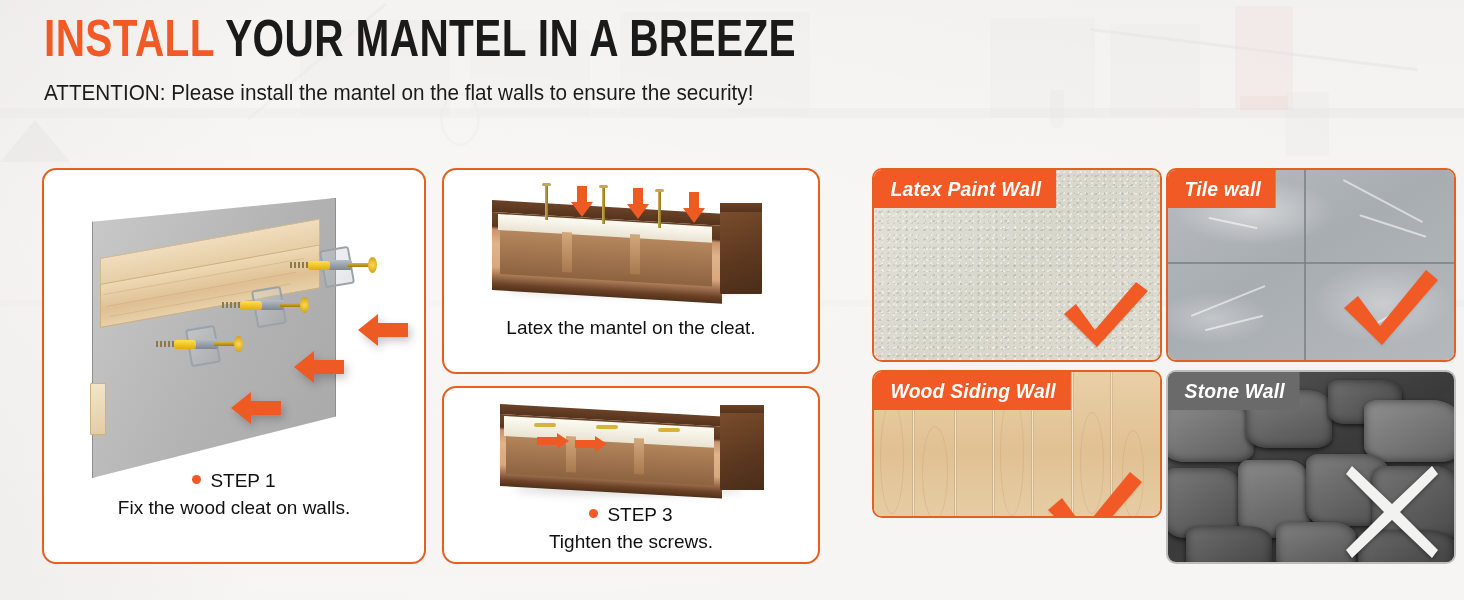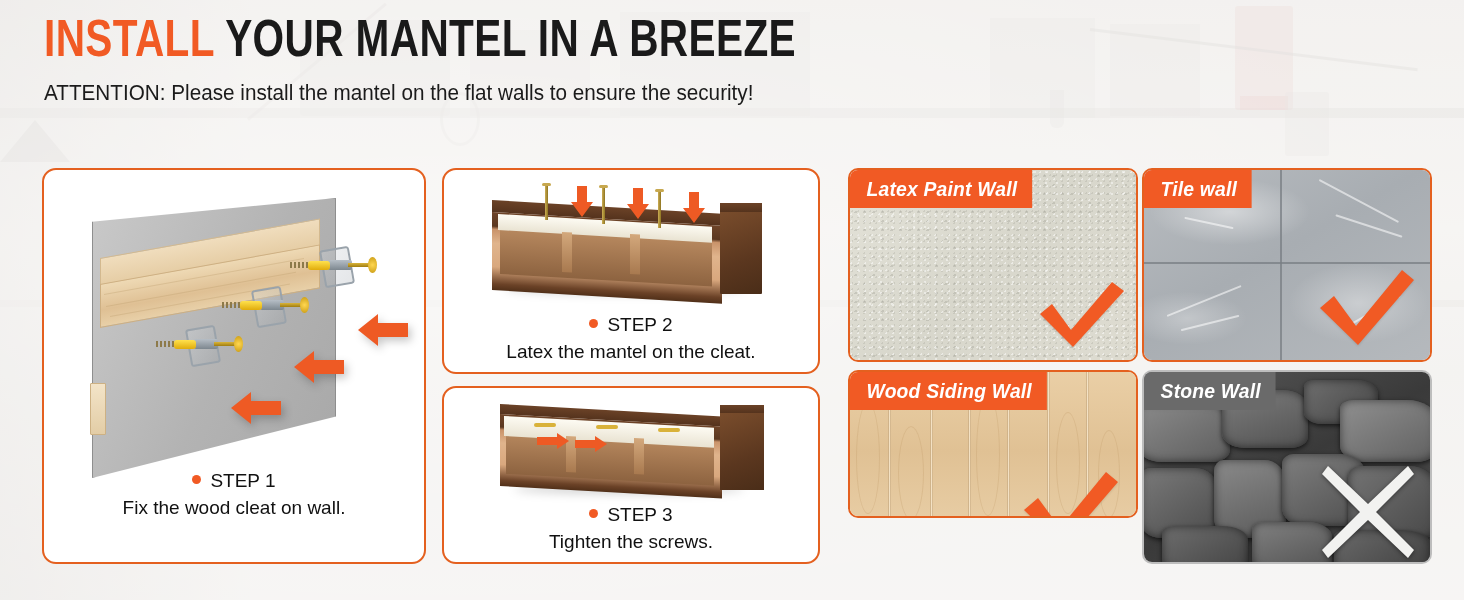--- a/index.html
+++ b/index.html
@@ -96,21 +96,21 @@
   .mt-cleat{position:absolute;background:linear-gradient(180deg,#fdfbf3,#e9e3d2);}
   .mt-cavity{position:absolute;background:linear-gradient(180deg,#b98a60,#8d6340);}
   .mt-div{position:absolute;background:linear-gradient(180deg,#d3a87c,#a8794f);}
   .mt-shadow{position:absolute;background:rgba(0,0,0,.18);filter:blur(5px);border-radius:50%;}
   .screw{position:absolute;width:3px;background:linear-gradient(90deg,#cdae55,#8d7420);}
   .screw-h{position:absolute;width:9px;height:3px;background:#c7a84f;border-radius:2px;}
   .arrow-d{position:absolute;width:24px;height:34px;}
   .arrow-r{position:absolute;width:34px;height:18px;}
 
   
-  .tile{position:absolute;border-radius:10px;overflow:hidden;box-sizing:border-box;}
+  .tile{position:absolute;border-radius:10px;overflow:hidden;box-sizing:border-box;margin-left:24px;}
   .tile.ok{border:2.5px solid #E4601F;}
   .tile.no{border:2.5px solid #bdbdbd;}
   .tile-1{left:848px;top:168px;width:290px;height:194px;}
   .tile-2{left:1142px;top:168px;width:290px;height:194px;}
   .tile-3{left:848px;top:370px;width:290px;height:148px;}
   .tile-4{left:1142px;top:370px;width:290px;height:194px;}
   .tile-surface{position:absolute;inset:0;}
   .tile-label{position:absolute;left:0;top:0;height:38px;display:flex;align-items:center;
       padding:0 16px 0 18px;color:#fff;font-size:21px;font-weight:bold;font-style:italic;
       letter-spacing:.2px;transform:scaleX(.92);transform-origin:left center;white-space:nowrap;}
@@ -218,21 +218,21 @@
       </svg>
       <svg class="arrow-l" style="left:248px;top:177px;" viewBox="0 0 54 40">
         <path d="M2 20 L22 4 L22 13 L52 13 L52 27 L22 27 L22 36 Z" fill="#EE5A24"></path>
       </svg>
       <svg class="arrow-l" style="left:185px;top:218px;" viewBox="0 0 54 40">
         <path d="M2 20 L22 4 L22 13 L52 13 L52 27 L22 27 L22 36 Z" fill="#EE5A24"></path>
       </svg>
     </div>
     <div class="caption" style="top:299px;">
       <div class="cap-title"><span class="dot"></span><span>STEP 1</span></div>
-      <div class="cap-sub">Fix the wood cleat on wall.</div>
+      <div class="cap-sub">Fix the wood cleat on walls.</div>
     </div>
   </div>
 
   <div class="card card-2">
     <div class="mantel" style="left:0;top:0;width:378px;height:130px;">
       <div class="mt-shadow" style="left:60px;top:112px;width:240px;height:12px;"></div>
 
       <div class="mt-top" style="left:48px;top:30px;width:230px;height:12px;transform:skewY(3.4deg);transform-origin:left top;"></div>
       <div class="mt-front" style="left:48px;top:42px;width:230px;height:78px;transform:skewY(3.4deg);transform-origin:left top;"></div>
       <div class="mt-cavity" style="left:56px;top:56px;width:212px;height:48px;transform:skewY(3.4deg);transform-origin:left top;"></div>
@@ -253,21 +253,20 @@
         <path d="M12 33 L1 18 L7 18 L7 2 L17 2 L17 18 L23 18 Z" fill="#EE5A24"></path>
       </svg>
       <svg class="arrow-d" style="left:182px;top:16px;" viewBox="0 0 24 34">
         <path d="M12 33 L1 18 L7 18 L7 2 L17 2 L17 18 L23 18 Z" fill="#EE5A24"></path>
       </svg>
       <svg class="arrow-d" style="left:238px;top:20px;" viewBox="0 0 24 34">
         <path d="M12 33 L1 18 L7 18 L7 2 L17 2 L17 18 L23 18 Z" fill="#EE5A24"></path>
       </svg>
     </div>
     <div class="caption" style="top:143px;">
-      <div class="cap-title"><span class="dot"></span><span>STEP 2</span></div>
       <div class="cap-sub">Latex the mantel on the cleat.</div>
     </div>
   </div>
 
   <div class="card card-3">
     <div class="mantel" style="left:0;top:0;width:378px;height:110px;">
       <div class="mt-shadow" style="left:70px;top:96px;width:230px;height:10px;"></div>
       <div class="mt-top" style="left:56px;top:16px;width:222px;height:10px;transform:skewY(3.2deg);transform-origin:left top;"></div>
       <div class="mt-front" style="left:56px;top:26px;width:222px;height:72px;transform:skewY(3.2deg);transform-origin:left top;"></div>
       <div class="mt-cavity" style="left:62px;top:42px;width:208px;height:44px;transform:skewY(3.2deg);transform-origin:left top;"></div>

